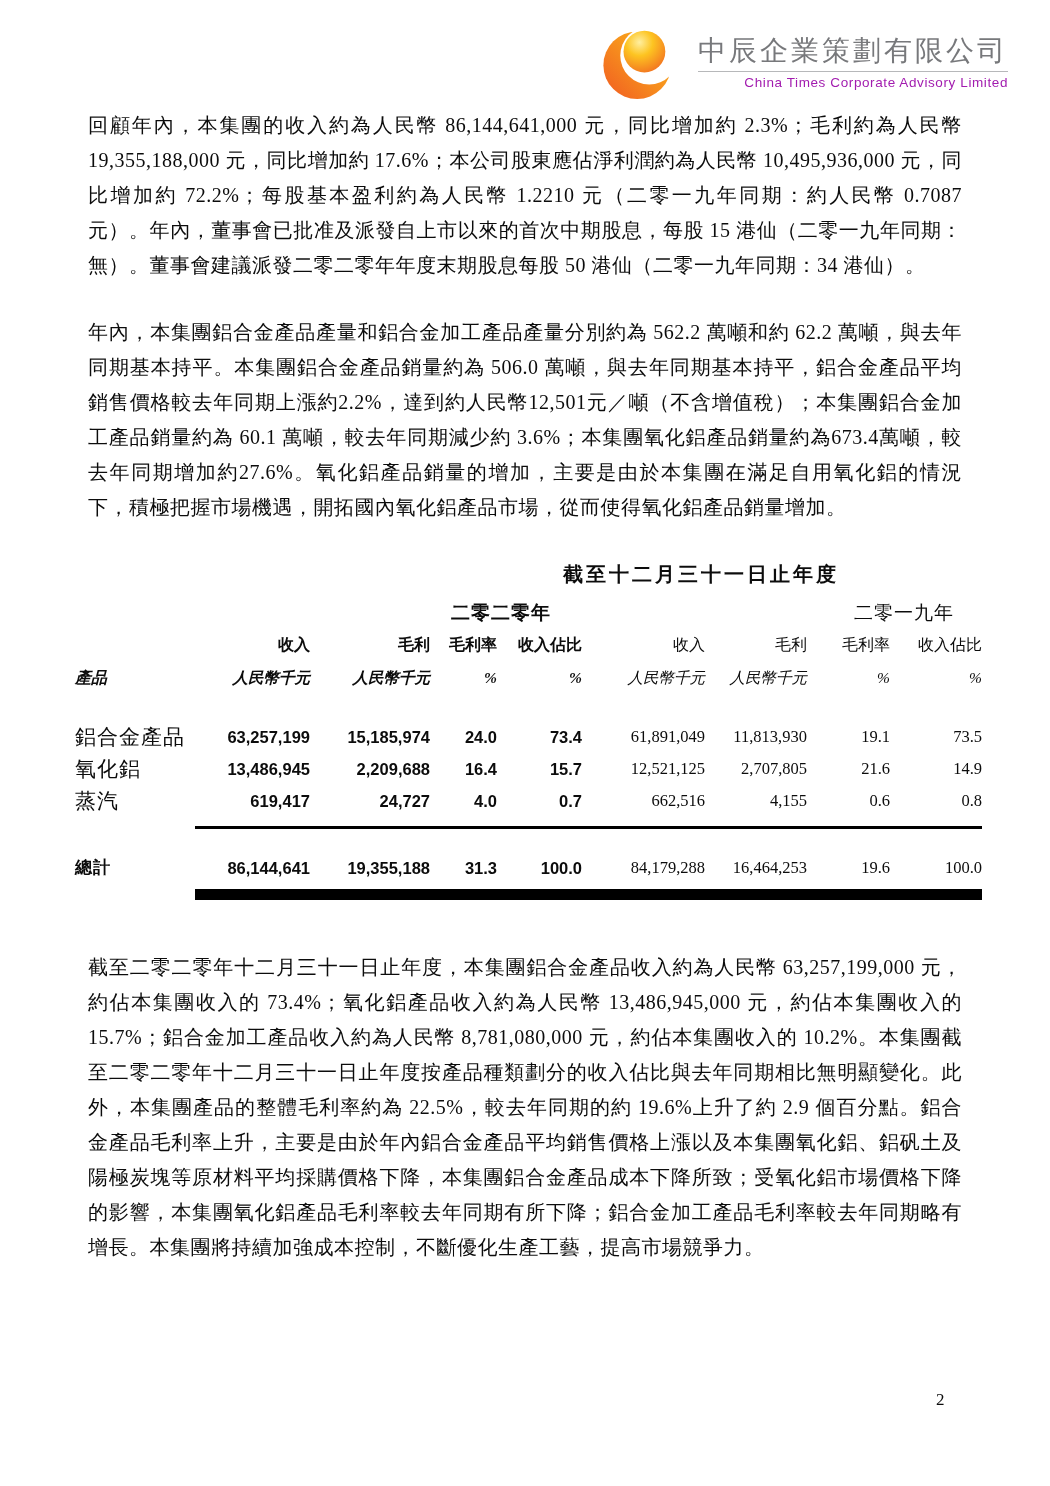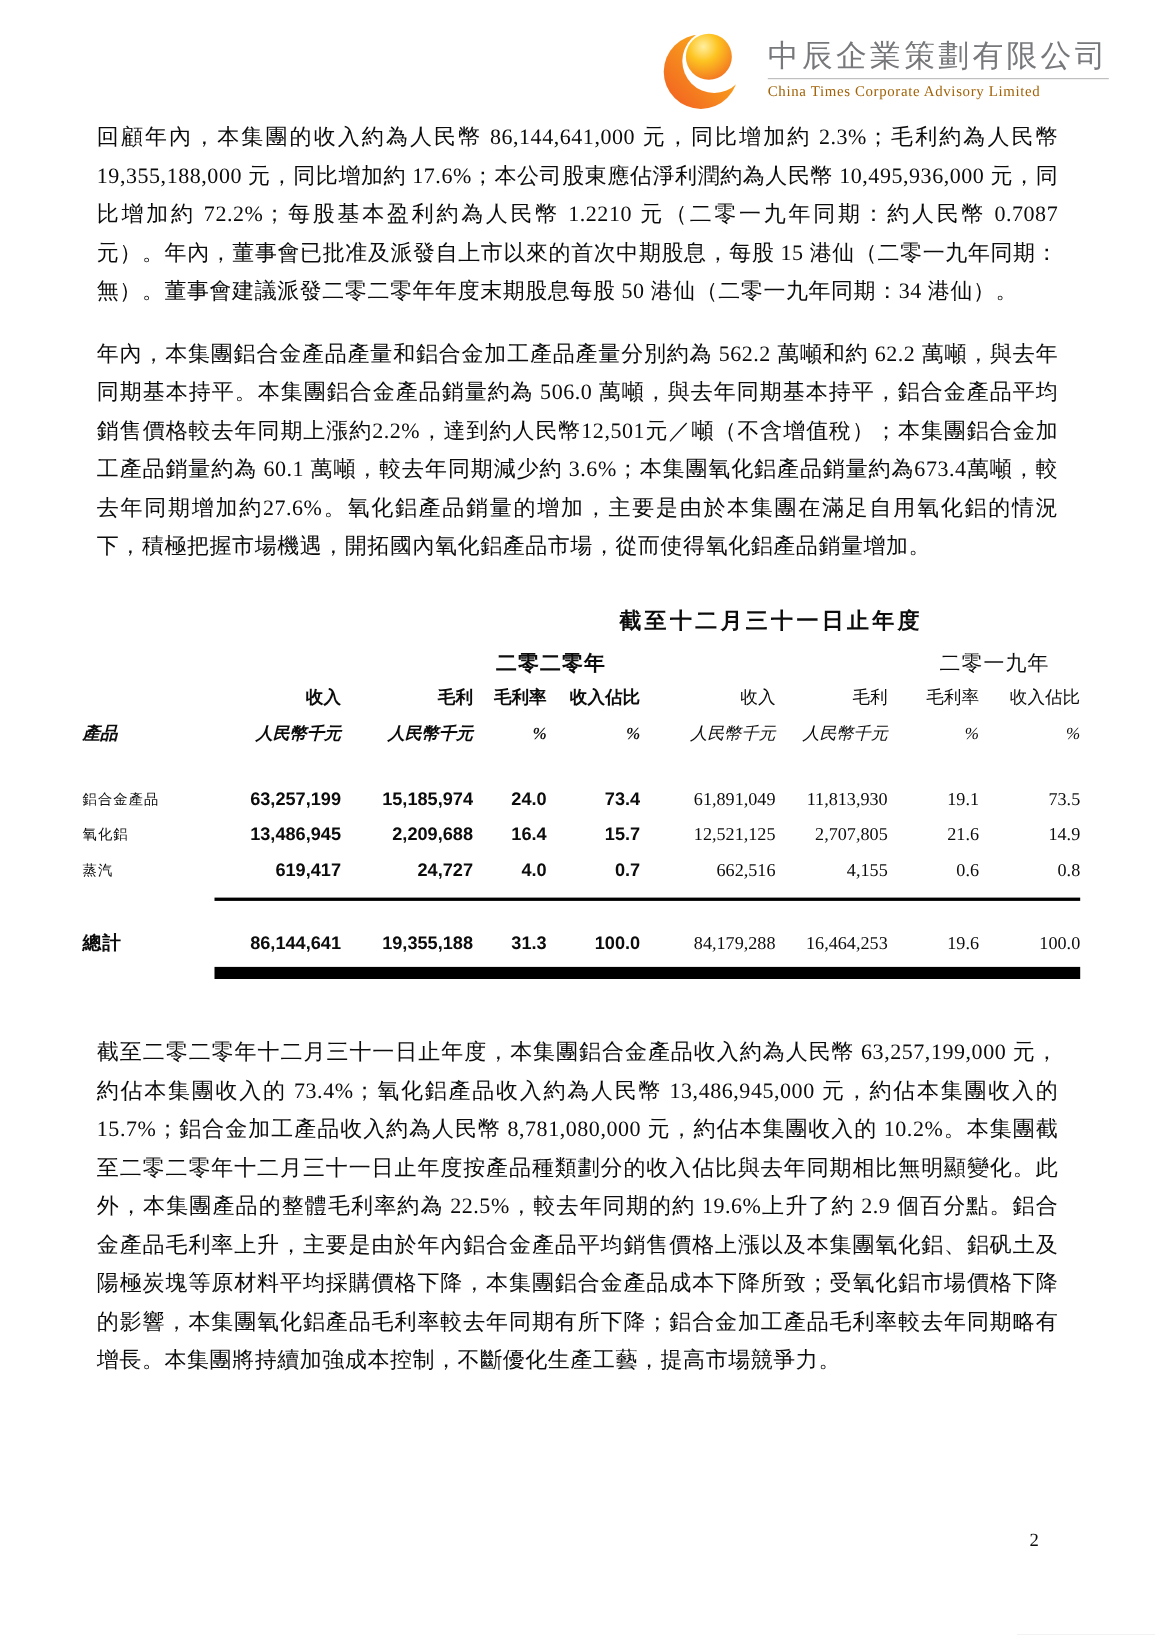--- a/index.html
+++ b/index.html
@@ -7,40 +7,40 @@
     position:relative;
     width:1050px;height:1486px;
     margin:0 auto;
     background:#ffffff;
     font-family:"Liberation Serif","DejaVu Serif",serif;
     color:#0c0c0c;
     overflow:hidden;
   }
   
   .logo-row{display:flex;justify-content:flex-end;padding:24px 42px 0 0;height:76px;}
-  .logo{display:flex;align-items:center;gap:14px;}
+  .logo{display:flex;align-items:center;gap:14px;text-align:right;}
   .logo-icon{width:84px;height:74px;flex:0 0 auto;}
   .logo-text{display:flex;flex-direction:column;}
   .logo-zh{
     font-family:"Liberation Sans","DejaVu Sans",sans-serif;
     font-size:28px;color:#77787b;letter-spacing:3px;font-weight:500;line-height:34px;
   }
   .logo-divider{height:1px;background:#b7b8ba;margin:3px 0 3px 0;}
   .logo-en{
-    font-family:Liberation Serif, serif;
-    font-size:13.5px;color:#a16207;letter-spacing:0.6px;line-height:16px;
+    font-family:Liberation Sans, sans-serif;
+    font-size:13.5px;color:#a21caf;letter-spacing:0.6px;line-height:16px;
   }
   
   .para{
     width:874px;margin-left:88px;
     font-size:20px;line-height:35px;letter-spacing:0.5px;
     text-align:justify;
   }
   .para-1{margin-top:8px;}
-  .para-2{margin-top:22px;}
+  .para-2{margin-top:32px;}
   .para-3{margin-top:50px;}
   
   .fin-table{margin-left:75px;margin-top:36px;width:907px;}
   .t-title-row{position:relative;height:35px;}
   .t-title{
     position:absolute;left:488px;top:0;
     font-weight:700;font-size:20px;letter-spacing:3px;white-space:nowrap;
   }
   .t-year-row{position:relative;height:36px;}
   .t-year-2020{position:absolute;left:376px;top:4px;font-weight:700;font-size:19px;letter-spacing:1px;white-space:nowrap;}
@@ -52,21 +52,21 @@
   }
   .grid-row > div{text-align:right;}
   .grid-row > .c0{text-align:left;}
   .t-head{font-size:16px;height:33px;line-height:26px;}
   .t-head .y20{font-weight:700;}
   .t-units{font-size:15.5px;font-style:italic;height:33px;line-height:26px;}
   .t-units .y20{font-weight:700;}
   .t-units .c0{font-weight:700;font-size:16px;}
   .t-body{margin-top:24px;}
   .t-body .grid-row{margin-bottom:2px;line-height:30px;}
-  .prod{font-size:13px;letter-spacing:1px;}
+  .prod{font-size:21px;letter-spacing:1px;}
   .v20{font-family:"Liberation Sans","DejaVu Sans",sans-serif;font-weight:700;font-size:16.5px;letter-spacing:0;}
   .v19{font-family:"Liberation Serif","DejaVu Serif",serif;font-size:16.5px;letter-spacing:0;}
   .rule-medium{height:3px;background:#000;width:787px;margin:10px 0 0 120px;}
   .total-row{margin-top:24px;line-height:30px;}
   .total-row .c0{font-weight:700;font-size:17px;letter-spacing:1px;}
   .rule-thick{height:11px;background:#000;width:787px;margin:6px 0 0 120px;}
   
   .page-num{position:absolute;left:936px;top:1390px;font-size:17px;}
 </style>
 </head>

